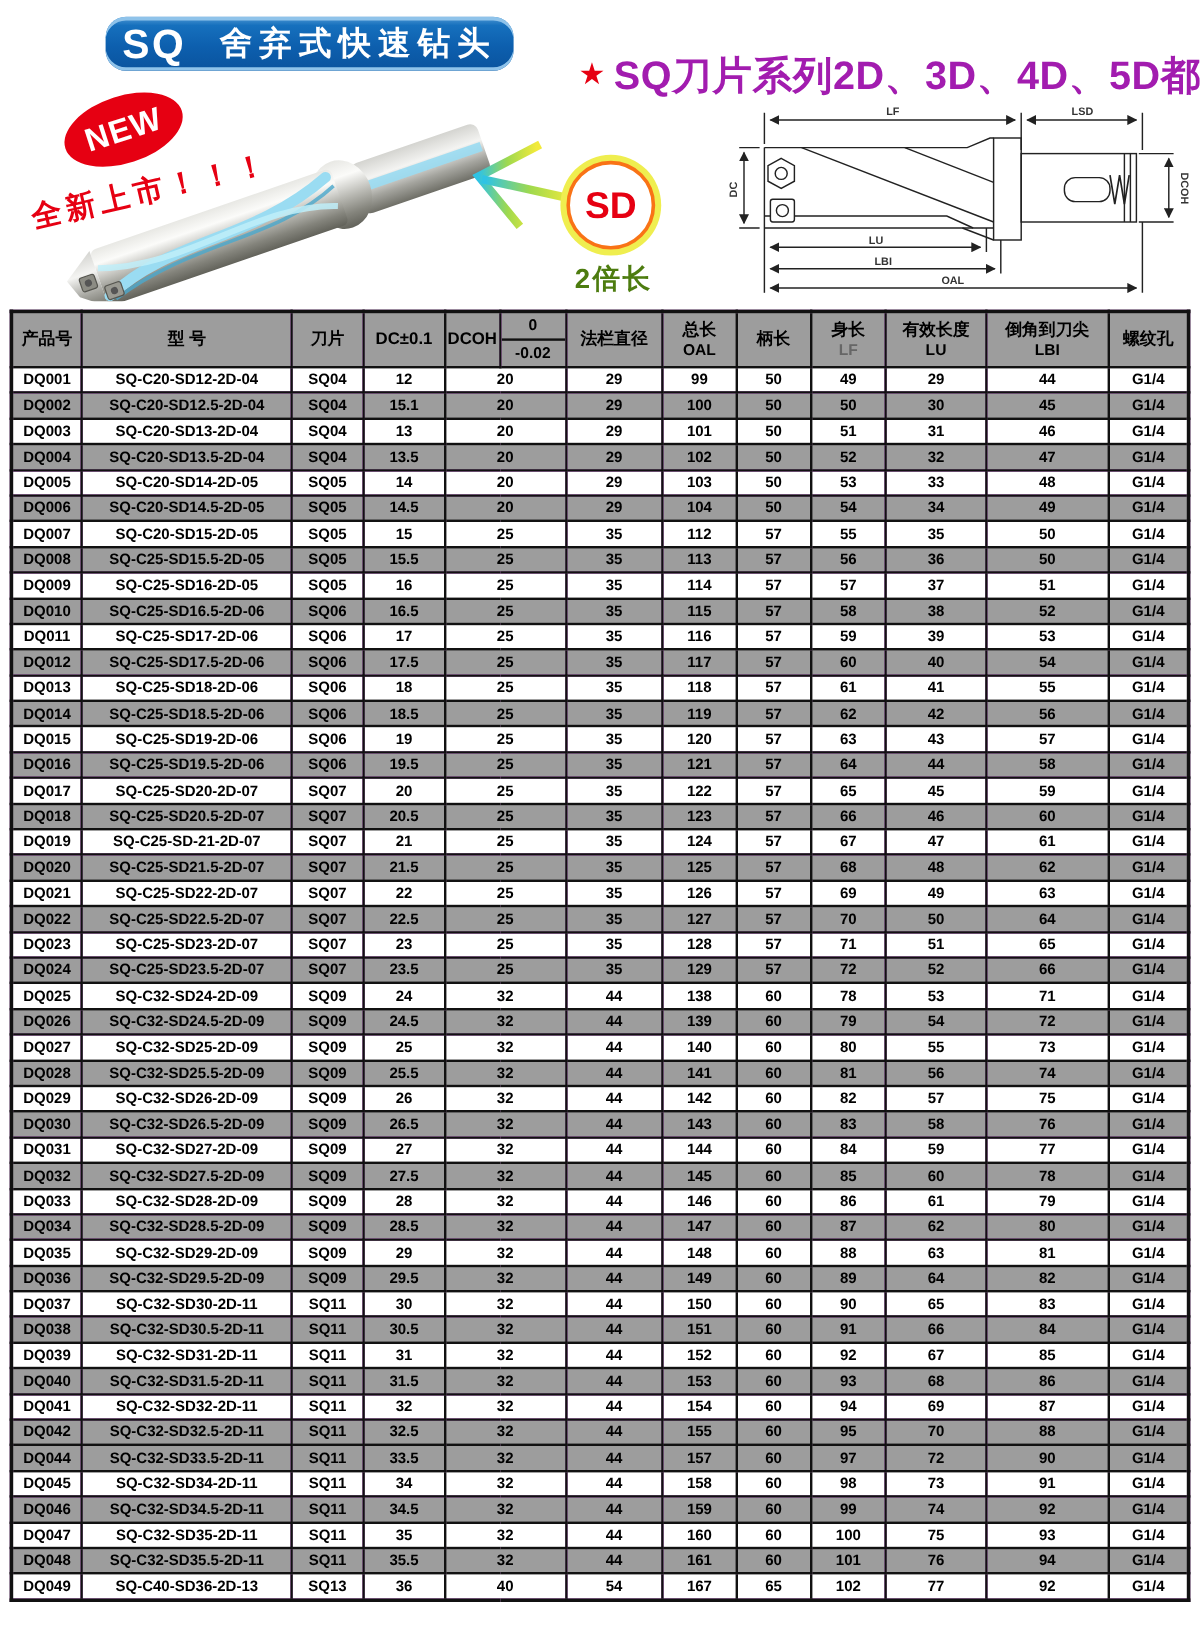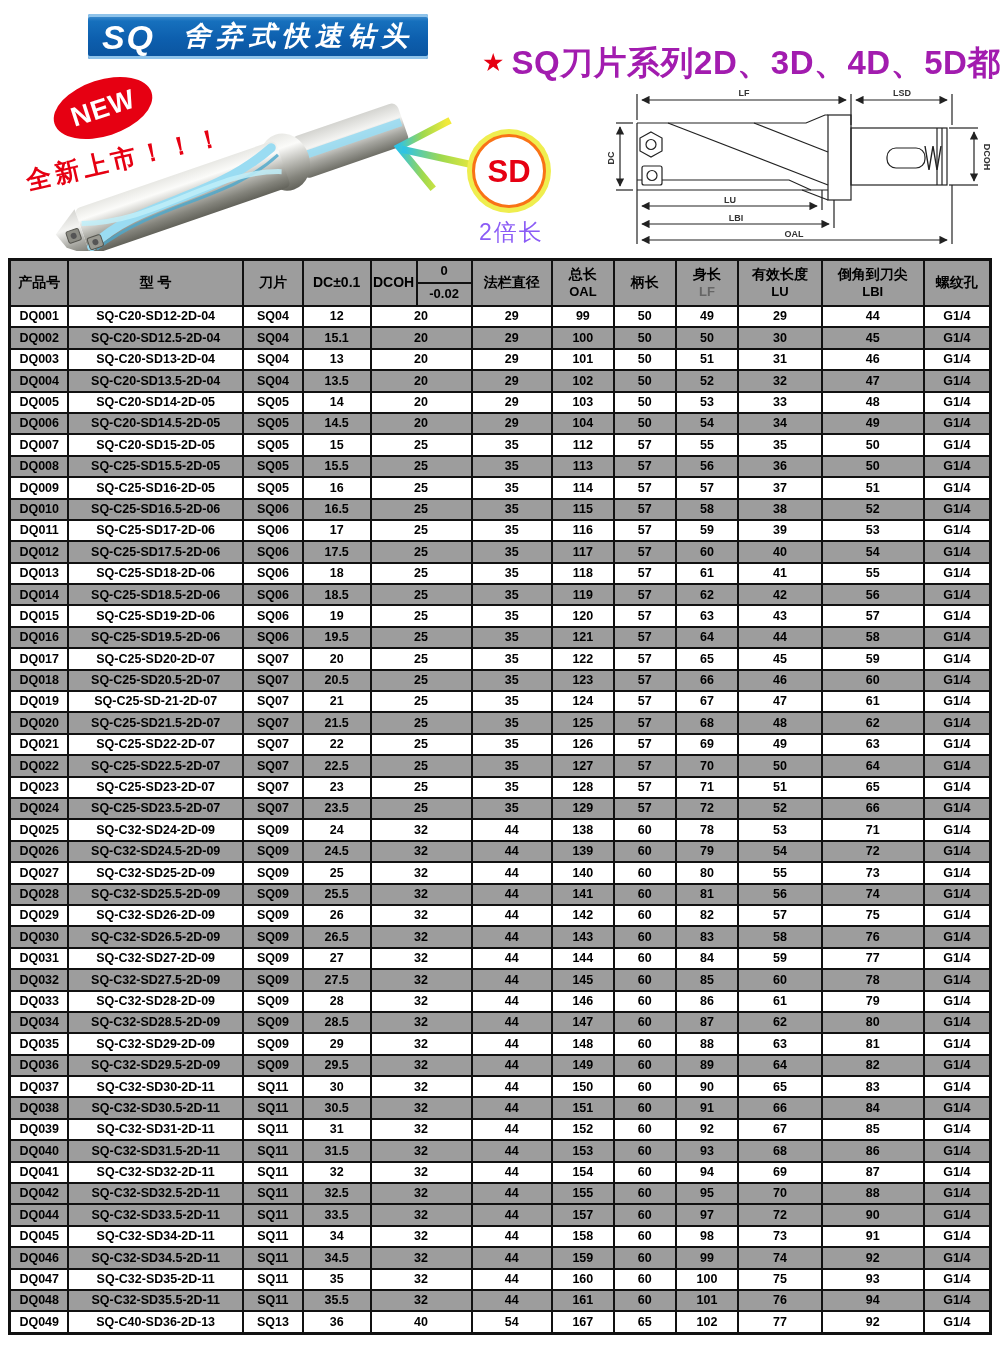--- a/index.html
+++ b/index.html
@@ -1,23 +1,23 @@
 <!DOCTYPE html>
 <html><head>
 <meta charset="utf-8">
 <style>
   html,body{margin:0;padding:0;background:#fff;}
   .page{position:relative;width:1000px;height:1357px;background:#ffffff;overflow:hidden;
         font-family:"Liberation Sans",sans-serif;}
 
   
-  .banner{position:absolute;left:88px;top:14px;width:340px;height:45px;border-radius:2px;
+  .banner{position:absolute;left:88px;top:14px;width:340px;height:45px;border-radius:17px;
           background:linear-gradient(180deg,#4e97d4 0%,#1670bd 16%,#0d5fae 55%,#0a539e 100%);
           box-shadow:inset 0 3px 0 #8fc3ea, inset 0 -3px 0 #8fc3ea;
-          display:flex;align-items:center;justify-content:center;gap:28px;font-style:italic;}
+          display:flex;align-items:center;justify-content:center;gap:28px;}
   .banner-code{color:#fff;font-size:34px;font-weight:800;letter-spacing:2px;line-height:1;}
   .banner-title{color:#fff;font-size:27px;font-weight:800;letter-spacing:6px;line-height:1;}
 
   
   .headline{position:absolute;left:482px;top:46px;display:flex;align-items:center;gap:7px;white-space:nowrap;}
   .headline-star{color:#e60012;font-size:25px;line-height:1;}
   .headline-text{color:#a21caf;font-size:33px;font-weight:800;letter-spacing:0.5px;line-height:1;}
 
   
   .hero-svg{position:absolute;left:18px;top:76px;width:430px;height:175px;}
@@ -25,21 +25,21 @@
              border-radius:50%;transform:rotate(-18deg);display:flex;align-items:center;justify-content:center;}
   .new-badge span{color:#fff;font-size:27px;font-weight:800;letter-spacing:1px;}
   .launch-text{position:absolute;left:24px;top:142px;color:#e60012;font-size:25px;font-weight:800;
                transform:rotate(-13deg);letter-spacing:4px;white-space:nowrap;}
 
   .arrow-svg{position:absolute;left:385px;top:100px;width:210px;height:150px;}
   .sd-circle{position:absolute;left:472px;top:134px;width:68px;height:68px;background:#fff;
              border:3px solid #f97316;border-radius:50%;box-shadow:0 0 0 5px #efee4f;
              display:flex;align-items:center;justify-content:center;}
   .sd-circle span{color:#e60012;font-size:31px;font-weight:800;line-height:1;}
-  .sd-caption{position:absolute;left:479px;top:217px;color:#8b5cf6;font-size:23px;font-weight:400;letter-spacing:2px;}
+  .sd-caption{position:absolute;left:479px;top:217px;color:#4d7c0f;font-size:23px;font-weight:700;letter-spacing:2px;}
 
   .diagram-svg{position:absolute;left:606px;top:82px;width:392px;height:168px;}
 
   
   .table-wrap{position:absolute;left:8px;top:258px;width:984px;}
   table{width:100%;border-collapse:collapse;table-layout:fixed;border:3px solid #111;background:#f0abfc;}
   th,td{border:2px solid #111;text-align:center;vertical-align:middle;padding:0;color:#000;overflow:hidden;}
   th{background:#9d9d9d;height:42px;font-size:14px;font-weight:800;line-height:1.25;}
   th .sub{font-size:13px;font-weight:800;}
   th .sub.light{color:#666;}

